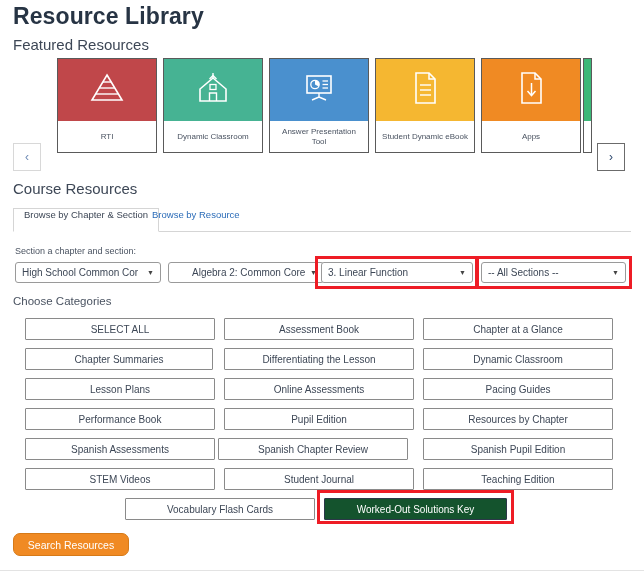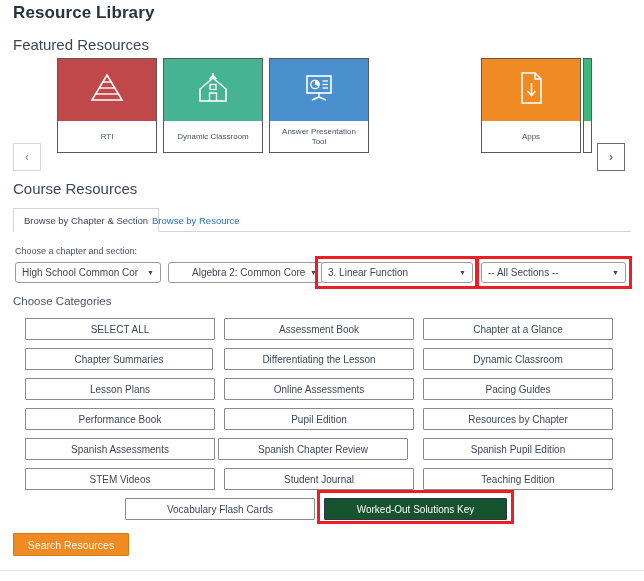--- a/index.html
+++ b/index.html
@@ -9,21 +9,21 @@
     font-family:"Liberation Sans", sans-serif;
     color:#3d4756;
     overflow:hidden;
     position:relative;
   }
   .page{position:relative;width:644px;height:581px;}
 
   
   .h-main{
     position:absolute;left:13px;top:3px;
-    font-size:17px;font-weight:bold;color:#273444;
+    font-size:23px;font-weight:bold;color:#273444;
     letter-spacing:.1px;
   }
   .h-sub{
     position:absolute;left:13px;top:36px;
     font-size:15px;font-weight:normal;color:#3d4756;
   }
   .h-course{
     position:absolute;left:13px;top:180px;
     font-size:15px;font-weight:normal;color:#3d4756;
   }
@@ -64,21 +64,21 @@
   }
   .sliver-top{height:62px;}
 
   
   .tabs{
     position:absolute;left:13px;top:208px;width:618px;height:24px;
     border-bottom:1px solid #d5d5d5;box-sizing:border-box;
   }
   .tab{
     position:absolute;top:0;height:24px;box-sizing:border-box;
-    display:flex;align-items:center;justify-content:center;
+    display:flex;align-items:flex-start;justify-content:center;
     font-size:9.5px;cursor:pointer;padding:0 10px;
   }
   .tab-active{
     left:0;border:1px solid #d5d5d5;border-bottom:1px solid #fff;
     background:#fff;color:#3d4756;
   }
   .tab-inactive{left:128px;color:#2b6cb8;border:1px solid transparent;}
 
   .choose-label{
     position:absolute;left:15px;top:246px;
@@ -118,21 +118,21 @@
     display:flex;align-items:center;justify-content:center;
     font-size:10px;color:#3d4756;
   }
   .cat.selected{
     background:#14532d;border-color:#2c3849;color:#ffffff;
   }
 
   
   .search-btn{
     position:absolute;left:13px;top:533px;width:116px;height:23px;
-    background:#f08a23;border:1px solid #d67a18;border-radius:1px;
+    background:#f08a23;border:1px solid #d67a18;border-radius:7px;
     box-sizing:border-box;cursor:pointer;
     display:flex;align-items:center;justify-content:center;
     font-size:10.5px;color:#ffffff;font-weight:normal;
   }
   .bottom-rule{
     position:absolute;left:0;top:570px;width:644px;height:1px;background:#e3e3e3;
   }
 </style>
 </head>
 <body>
@@ -189,20 +189,34 @@
             <line x1="21.5" y1="16" x2="27" y2="16" stroke="#fff" stroke-width="1.3"></line>
             <line x1="18" y1="21" x2="18" y2="25" stroke="#fff" stroke-width="1.4"></line>
             <line x1="11" y1="28" x2="18" y2="25" stroke="#fff" stroke-width="1.4"></line>
             <line x1="25" y1="28" x2="18" y2="25" stroke="#fff" stroke-width="1.4"></line>
           </svg>
         </span>
       </div>
       <div class="card-label">Answer Presentation Tool</div>
     </div>
 
+    <div class="card" style="left:375px">
+      <div class="card-top" style="background:#f5b731">
+        <span>
+          <svg width="30" height="36" viewBox="0 0 30 36">
+            <path d="M6 3 L19 3 L25 9 L25 33 L6 33 Z" fill="none" stroke="#fff" stroke-width="1.6"></path>
+            <path d="M19 3 L19 9 L25 9" fill="none" stroke="#fff" stroke-width="1.5"></path>
+            <line x1="10" y1="15" x2="21" y2="15" stroke="#fff" stroke-width="1.4"></line>
+            <line x1="10" y1="20" x2="21" y2="20" stroke="#fff" stroke-width="1.4"></line>
+            <line x1="10" y1="25" x2="21" y2="25" stroke="#fff" stroke-width="1.4"></line>
+          </svg>
+        </span>
+      </div>
+      <div class="card-label">Student Dynamic eBook</div>
+    </div>
 
     <div class="card" style="left:481px">
       <div class="card-top" style="background:#f08a23">
         <span>
           <svg width="30" height="36" viewBox="0 0 30 36">
             <path d="M6 3 L19 3 L25 9 L25 33 L6 33 Z" fill="none" stroke="#fff" stroke-width="1.6"></path>
             <path d="M19 3 L19 9 L25 9" fill="none" stroke="#fff" stroke-width="1.5"></path>
             <line x1="15.5" y1="13" x2="15.5" y2="25" stroke="#fff" stroke-width="1.5"></line>
             <path d="M11.5 21 L15.5 25.5 L19.5 21" fill="none" stroke="#fff" stroke-width="1.5"></path>
           </svg>
@@ -224,21 +238,21 @@
 
   <div class="tabs">
     <div class="tab tab-active">
       <span>Browse by Chapter &amp; Section</span>
     </div>
     <div class="tab tab-inactive">
       <span>Browse by Resource</span>
     </div>
   </div>
 
-  <div class="choose-label">Choose a chapter and section:</div>
+  <div class="choose-label">Section a chapter and section:</div>
 
   <div class="sel" id="sel-prog">
     <span class="txt">High School Common Cor</span>
     <span class="caret">▼</span>
   </div>
   <div class="sel" id="sel-course">
     <span class="txt">Algebra 2: Common Core</span>
     <span class="caret">▼</span>
   </div>
   <div class="sel" id="sel-chap">

